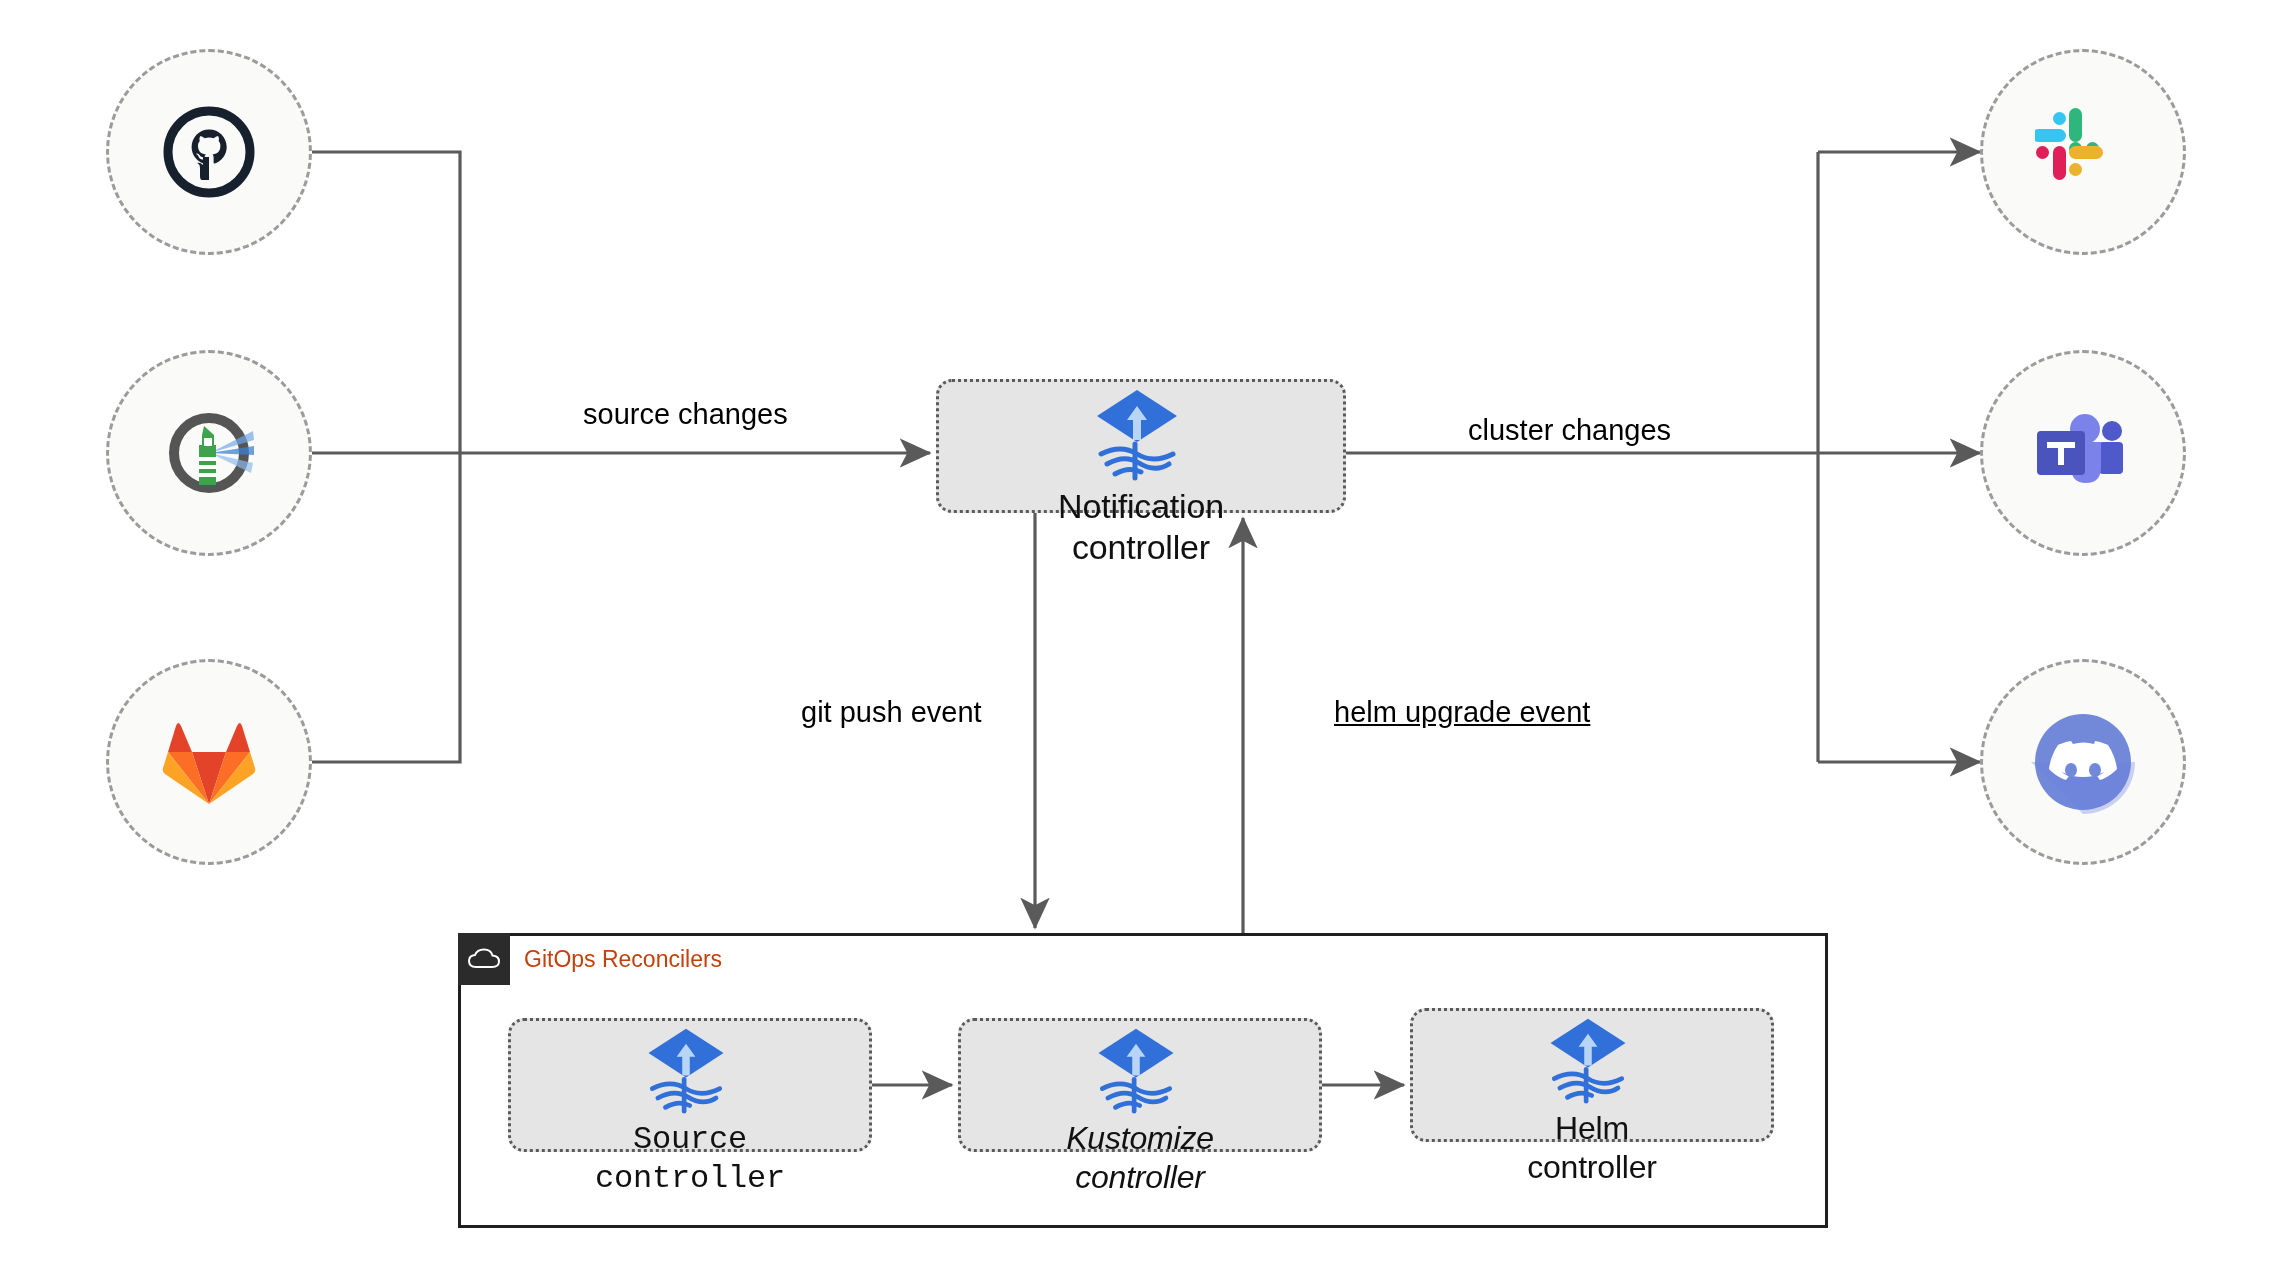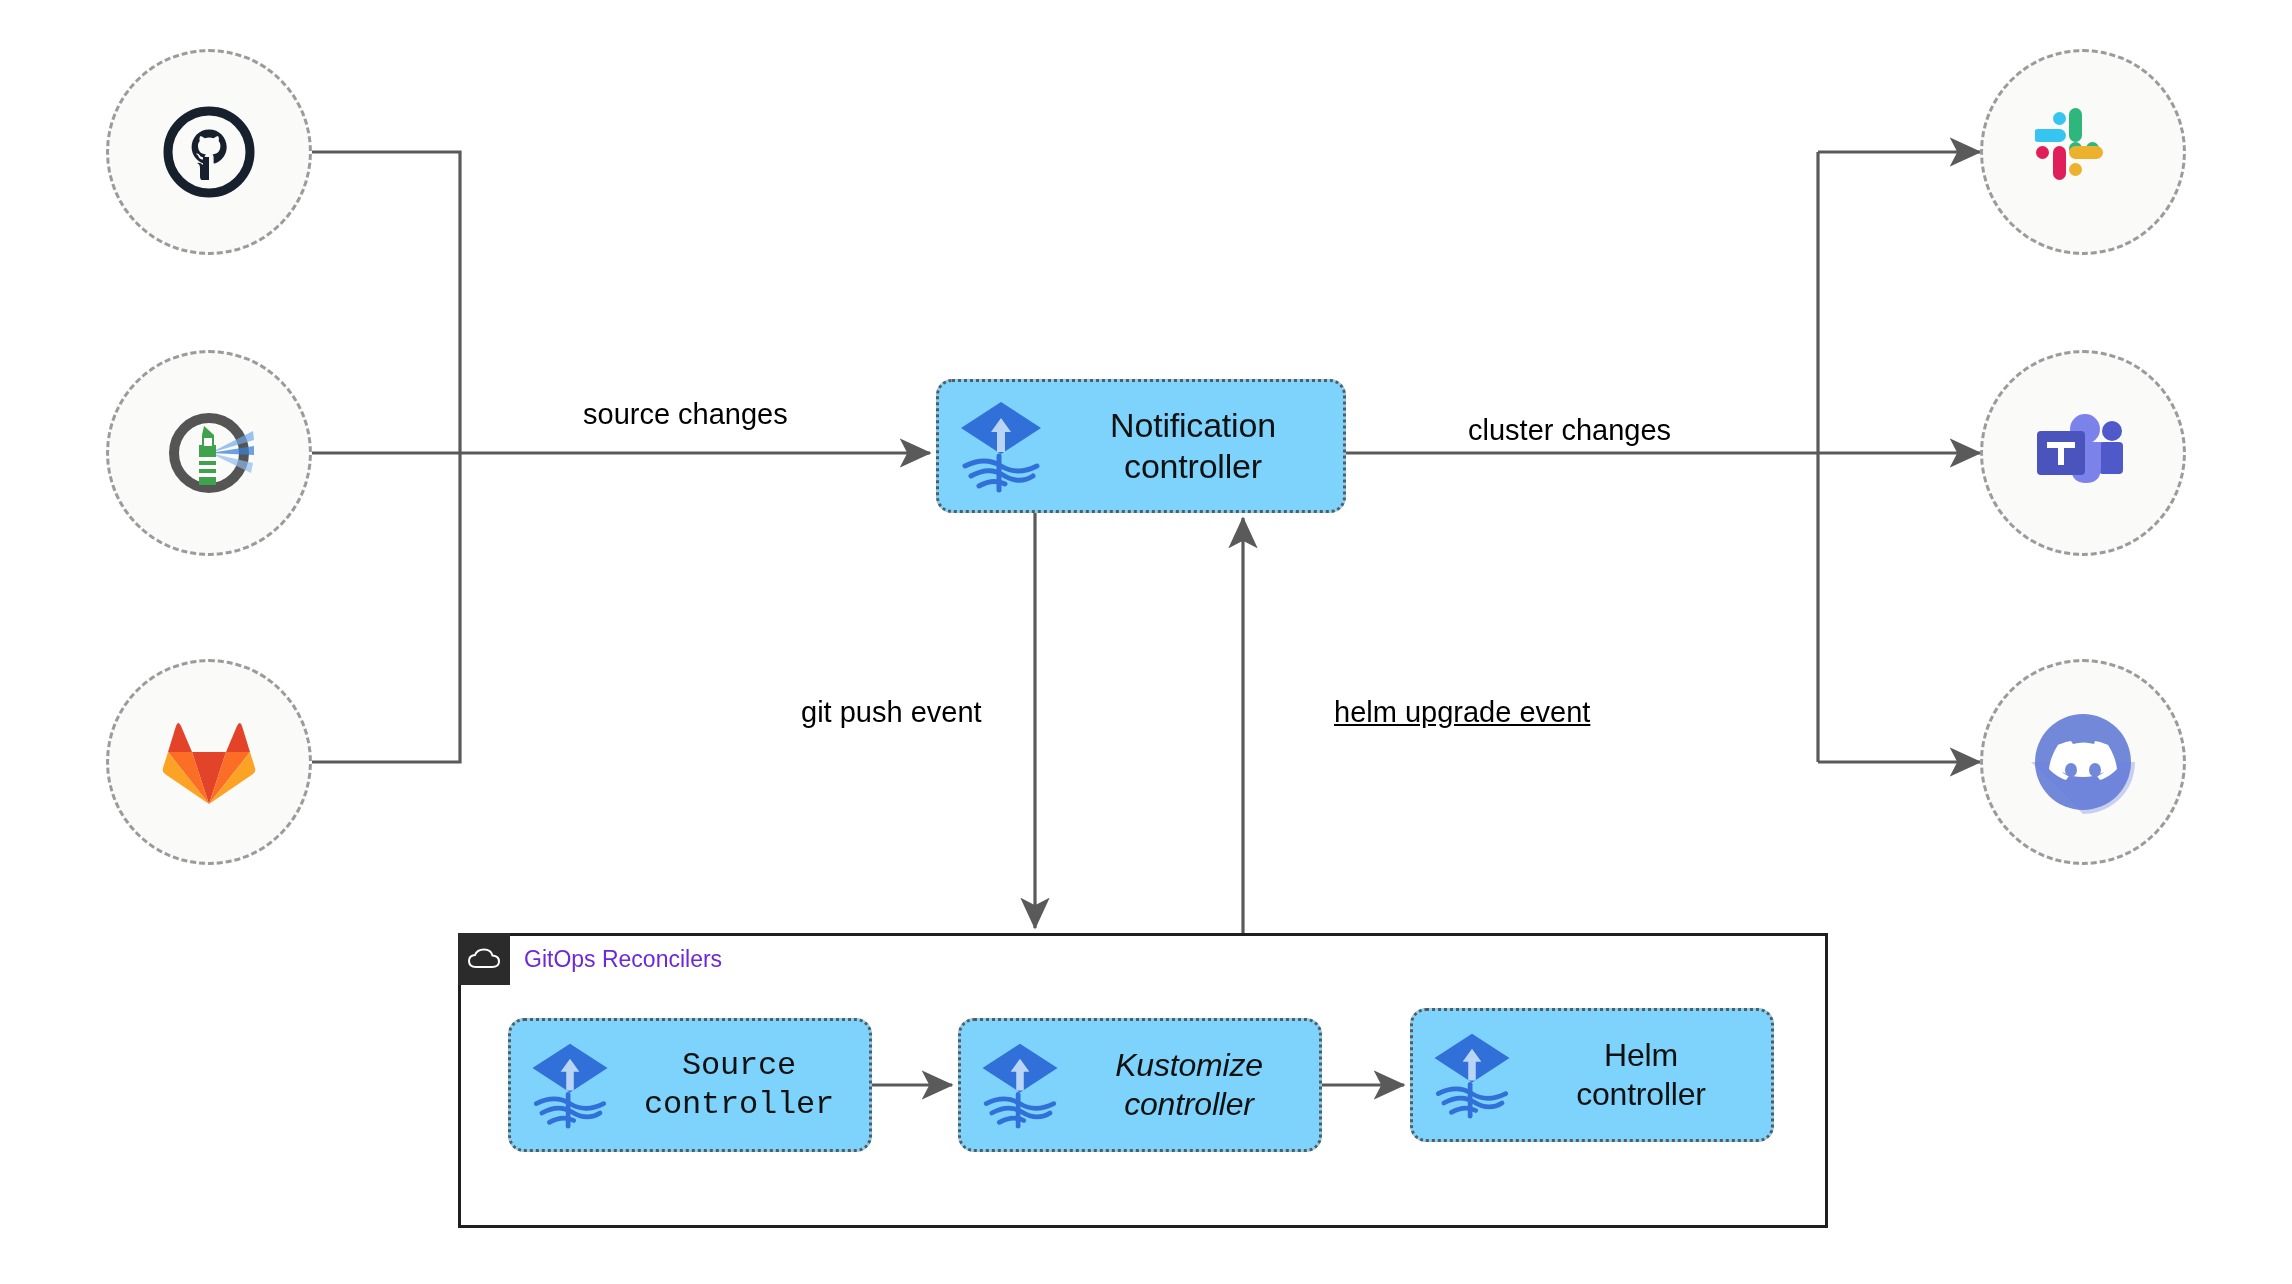--- a/index.html
+++ b/index.html
@@ -38,26 +38,27 @@
     display: flex;
     align-items: center;
     justify-content: center;
   }
   .ep svg { display: block; }
 
   
   .ctrl {
     position: absolute;
     box-sizing: border-box;
-    background: #7dd3fc;
+    background: #e5e5e5;
     border: 3px dotted #5a5a5a;
     border-radius: 16px;
     display: flex;
     align-items: center;
     padding: 0 14px;
+    flex-direction: column;
   }
   .ctrl .fluxlogo {
     flex: 0 0 auto;
     margin-right: 8px;
   }
   .ctrl .ctxt {
     flex: 1 1 auto;
     text-align: center;
     color: #111111;
     line-height: 1.22;
@@ -104,21 +105,21 @@
     width: 52px;
     height: 52px;
     background: #2b2b2b;
     display: flex;
     align-items: center;
     justify-content: center;
     flex: 0 0 auto;
   }
   #gitops-title {
     font-size: 23px;
-    color: #6d28d9;
+    color: #c2410c;
     margin-left: 14px;
     white-space: nowrap;
   }
 
   
   .elabel {
     position: absolute;
     font-size: 29px;
     color: #000000;
     white-space: nowrap;

